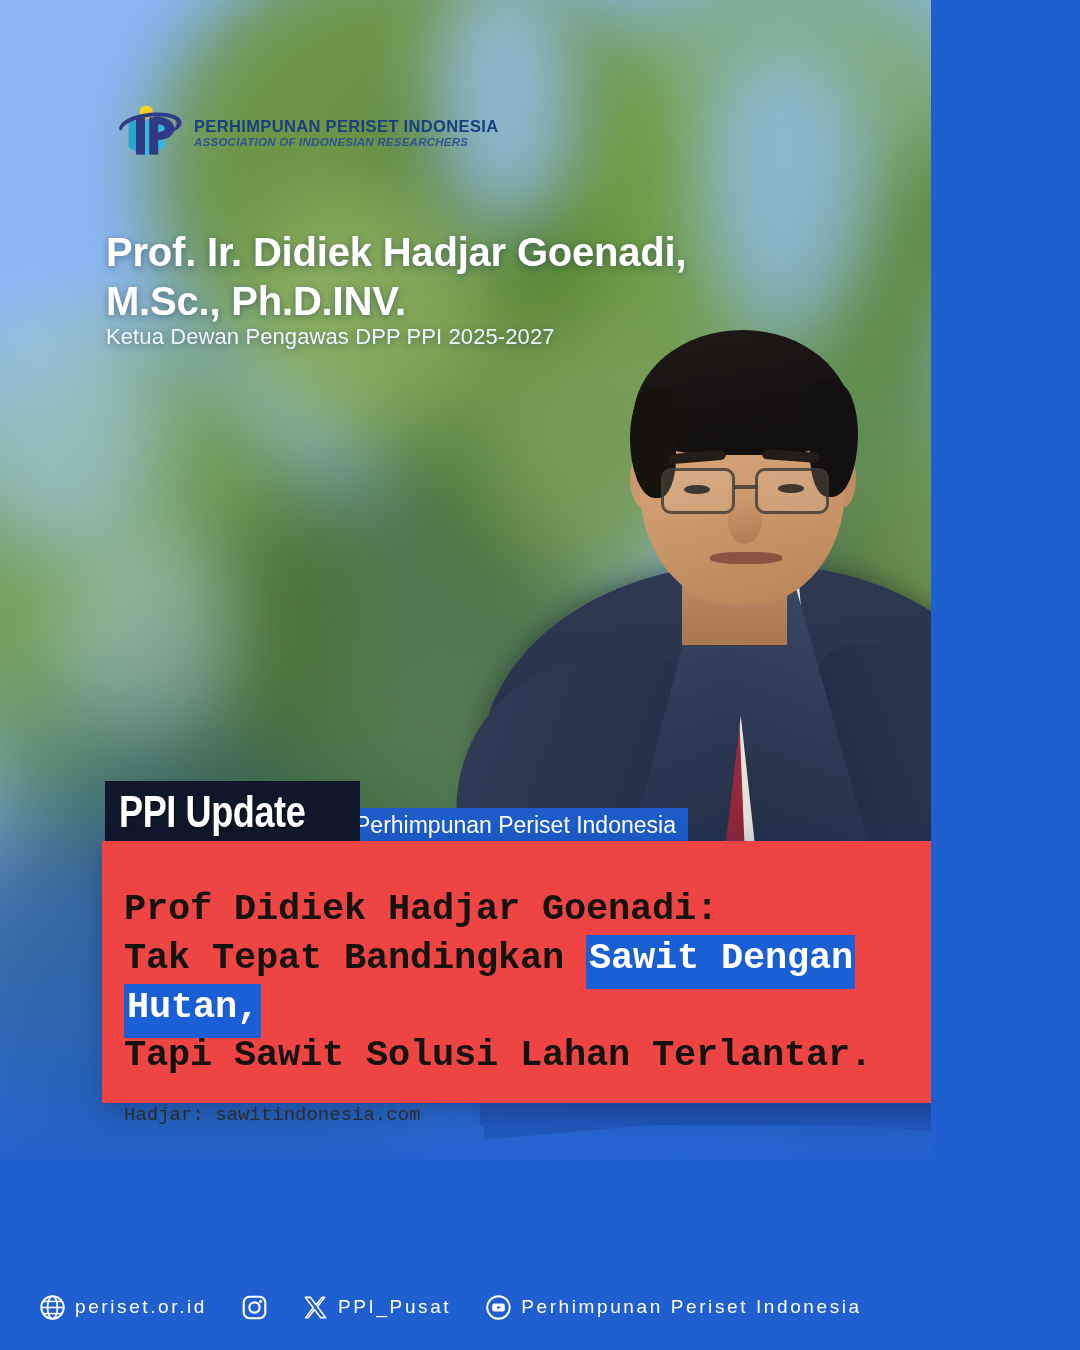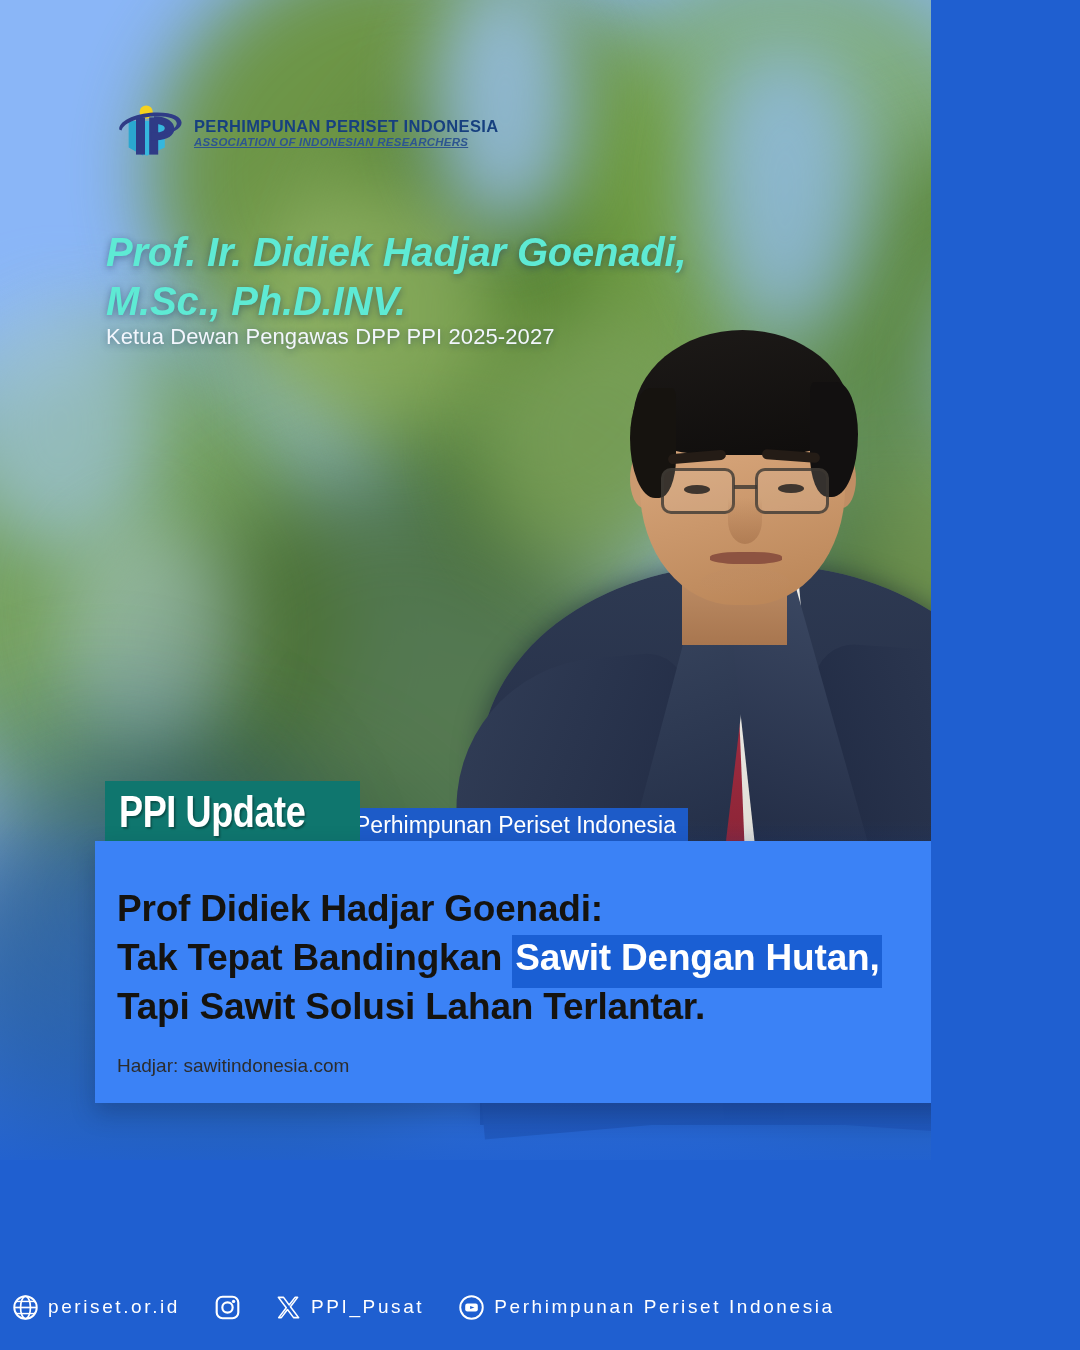--- a/index.html
+++ b/index.html
@@ -166,43 +166,42 @@
     display:flex; align-items:center; gap:10px;
   }
   .logo-mark { width:72px; height:60px; display:block; }
   .logo-text { line-height:1.05; }
   .logo-l1 {
     font-size:16.5px; font-weight:bold; color:#17407f;
     letter-spacing:.35px;
   }
   .logo-l2 {
     font-size:11.5px; font-weight:bold; font-style:italic;
-    color:#2d5590; letter-spacing:.25px;text-decoration:underline;
+    color:#2d5590; letter-spacing:.25px;
   }
 
   
   .name-block { position:absolute; left:106px; top:228px; width:740px; }
   .name-line {
-    font-size:40px; font-weight:bold; color:#5eead4;
+    font-size:40px; font-weight:bold; color:#ffffff;
     line-height:1.22; letter-spacing:-.2px;
     text-shadow:0 2px 7px rgba(20,45,85,.45);
-    font-style:italic;
   }
   .role-line {
     font-size:22px; color:#f2f6fd; font-weight:400;
     margin-top:-2px; letter-spacing:.1px;
     text-shadow:0 2px 7px rgba(20,45,85,.45);
   }
 
   
   .banner-wrap { position:absolute; left:105px; top:781px; }
   .banner-main {
     position:absolute; left:0; top:0;
     height:61px; padding:0 14px;
-    background:#0f766e;
+    background:#0f172a;
     display:flex; align-items:center;
   }
   .banner-main-text {
     font-size:44px; font-weight:bold; color:#ffffff;
     font-family:"Liberation Sans Narrow","Liberation Sans",sans-serif;
     transform:scaleX(.82); transform-origin:left center;
     letter-spacing:-.5px;
     text-shadow:2px 2px 2px rgba(0,0,0,.32);
     white-space:nowrap;
   }
@@ -212,25 +211,26 @@
     background:#1d5bc8;
     display:flex; align-items:center;
   }
   .banner-sub-text {
     font-size:23px; color:#ffffff; font-weight:400;
     white-space:nowrap;
   }
 
   
   .card {
-    position:absolute; left:95px; top:841px;
+    position:absolute; left:102px; top:841px;
     width:863px; height:262px;
-    background:#3b82f6;
+    background:#ef4444;
     box-shadow:0 10px 22px rgba(10,30,70,.28);
     padding:44px 30px 0 22px;
+    font-family:Liberation Mono, monospace;
   }
   .headline {
     font-size:37px; font-weight:bold; color:#15130f;
     line-height:1.32; letter-spacing:-.2px;
   }
   .hl-mark {
     background:#1a5fd4; color:#ffffff;
     padding:2px 2px 10px 3px;
     box-decoration-break:clone;
     -webkit-box-decoration-break:clone;
@@ -238,21 +238,21 @@
   .source {
     margin-top:24px;
     font-size:19px; color:#2c2c2c; font-weight:400;
   }
 
   
   .footer {
     position:absolute; left:0; bottom:0;
     width:1080px; height:86px;
     display:flex; align-items:center;
-    padding:0 12px;
+    padding:0 39px;
     gap:0;
   }
   .f-item {
     display:flex; align-items:center; gap:9px;
     color:#ffffff;
   }
   .f-item + .f-item { margin-left:34px; }
   .f-label {
     font-size:19px; letter-spacing:2.6px; color:#ffffff;
     white-space:nowrap;

